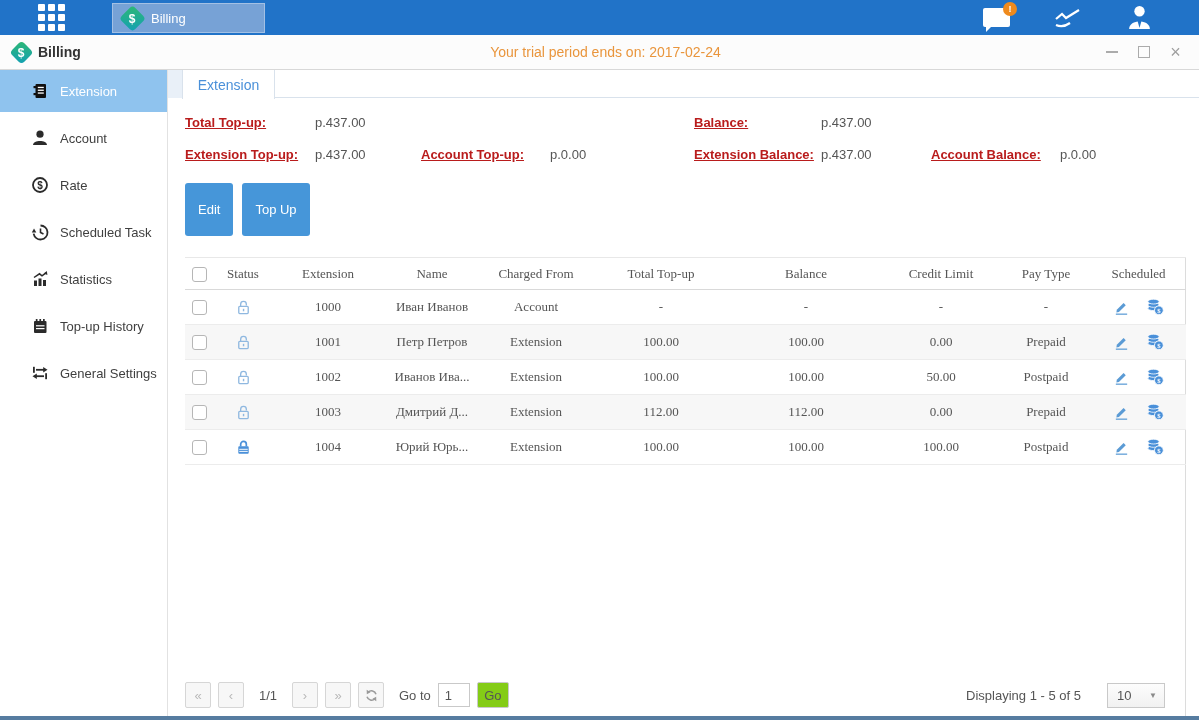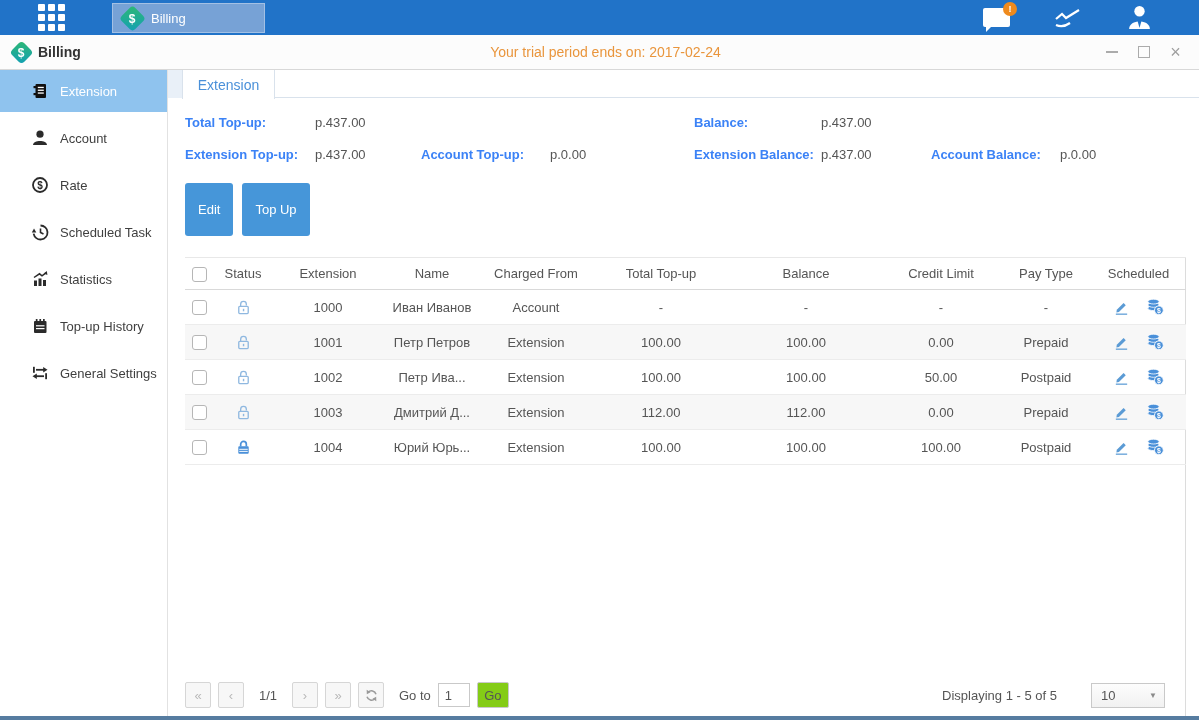--- a/index.html
+++ b/index.html
@@ -44,48 +44,48 @@
   .side-item.active .sic { color:#101010; }
 
   
   .main { flex:1; display:flex; flex-direction:column; min-width:0; }
   .tabstrip { height:28px; border-bottom:1px solid #d9e2ec; position:relative; background:#fff; }
   .tabstrip::before { content:""; position:absolute; left:0; top:0; width:14px; height:28px; background:#e9f0f8; }
   .tab-active { position:absolute; left:14px; top:0; width:93px; height:29px; background:#fff; border-left:1px solid #d9e2ec; border-right:1px solid #d9e2ec; color:#4a90d9; font-size:14px; display:flex; align-items:center; justify-content:center; cursor:default; }
 
   .content-pad { padding:17px 0 0 17px; }
   .summary { display:grid; grid-template-columns:130px 106px 129px 144px 127px 110px 129px auto; row-gap:17px; align-items:center; }
-  .sum-label { font-weight:bold; color:#3b82f6; }
+  .sum-label { font-weight:bold; color:#b91c1c;text-decoration:underline; }
   .sum-val { color:#555; }
 
   .btn-row { margin-top:21px; display:flex; gap:9px; }
   .btn-blue { background:#4696d9; color:#fff; border:none; border-radius:3px; font-size:13px; padding:19px 13px; font-family:inherit; cursor:pointer; }
 
   
   .grid-panel { margin:21px 0 0 17px; width:1001px; border-right:1px solid #dcdcdc; flex:1; display:flex; flex-direction:column; min-height:0; }
-  table { width:100%; border-collapse:collapse; table-layout:fixed; }
+  table { width:100%; border-collapse:collapse; table-layout:fixed;font-family:Liberation Serif, serif; }
   thead th { height:32px; font-weight:normal; color:#555; font-size:13px; text-align:center; border-top:1px solid #e8e8e8; border-bottom:1px solid #d9d9d9; }
   tbody td { height:35px; text-align:center; color:#555; font-size:13px; border-bottom:1px solid #ececec; white-space:nowrap; overflow:hidden; }
   tbody tr:nth-child(even) { background:#f7f7f7; }
   .cbx { display:inline-block; width:15px; height:15px; border:1px solid #b6b6b6; border-radius:3px; background:#fff; vertical-align:middle; cursor:pointer; }
   .op-icons { display:flex; justify-content:center; gap:16px; align-items:center; }
   .op-icons svg { cursor:pointer; }
   .lock svg { vertical-align:middle; }
 
   .filler { flex:1; }
 
   
   .pager { height:36px; display:flex; align-items:center; gap:7px; padding:0 20px 6px 0; }
   .pg-btn { width:26px; height:26px; background:#f7f7f7; border:1px solid #d6d6d6; border-radius:2px; display:flex; align-items:center; justify-content:center; color:#b9b9b9; font-size:13px; cursor:pointer; }
   .pg-cur { width:34px; text-align:center; color:#555; }
   .goto-lbl { margin-left:8px; color:#555; }
   .goto-input { width:32px; height:24px; border:1px solid #c9c9c9; text-align:left; padding-left:6px; font-family:inherit; font-size:13px; color:#555; }
   .go-btn { width:32px; height:26px; background:#84cc16; border:1px solid #c9c9c9; border-radius:2px; color:#555; font-family:inherit; font-size:13px; cursor:pointer; }
   .pg-right { margin-left:auto; display:flex; align-items:center; gap:26px; }
-  .size-select { width:74px; height:25px; border:1px solid #c9c9c9; background:linear-gradient(#fdfdfd,#f1f1f1); display:flex; align-items:center; justify-content:space-between; padding:0 7px 0 9px; color:#555; cursor:pointer;margin-left:8px; }
+  .size-select { width:58px; height:25px; border:1px solid #c9c9c9; background:linear-gradient(#fdfdfd,#f1f1f1); display:flex; align-items:center; justify-content:space-between; padding:0 7px 0 9px; color:#555; cursor:pointer; }
   .size-select .car { font-size:8px; color:#8a8a8a; }
 </style>
 </head>
 <body>
 
 <div class="taskbar">
   <div class="apps-grid">
     <span></span>
       <span></span>
       <span></span>
@@ -333,21 +333,21 @@
               </td>
           </tr>
           <tr>
             <td><span class="cbx"></span></td>
             <td class="lock"><svg width="17" height="17" viewBox="0 0 18 18">
                   <rect x="4" y="7.8" width="10" height="7.6" rx="1" fill="none" stroke="#8fb8e0" stroke-width="1.4"></rect>
                   <path d="M6 7.8 V5.6 A3 3 0 0 1 12 5.6 V7" fill="none" stroke="#8fb8e0" stroke-width="1.4"></path>
                   <rect x="8.3" y="10.4" width="1.5" height="2.6" fill="#8fb8e0"></rect>
                 </svg></td>
             <td>1002</td>
-            <td>Петр Ива...</td>
+            <td>Иванов Ива...</td>
             <td>Extension</td>
             <td>100.00</td>
             <td>100.00</td>
             <td>50.00</td>
             <td>Postpaid</td>
             <td>
                 <div class="op-icons">
               <svg width="17" height="17" viewBox="0 0 18 18">
                     <path d="M4 11.5 L11.2 4.3 l2.3 2.3 L6.3 13.8 L3.6 14.4 z" fill="#5b9bd5"></path>
                     <rect x="3" y="15.4" width="12" height="1.3" fill="#5b9bd5"></rect>

